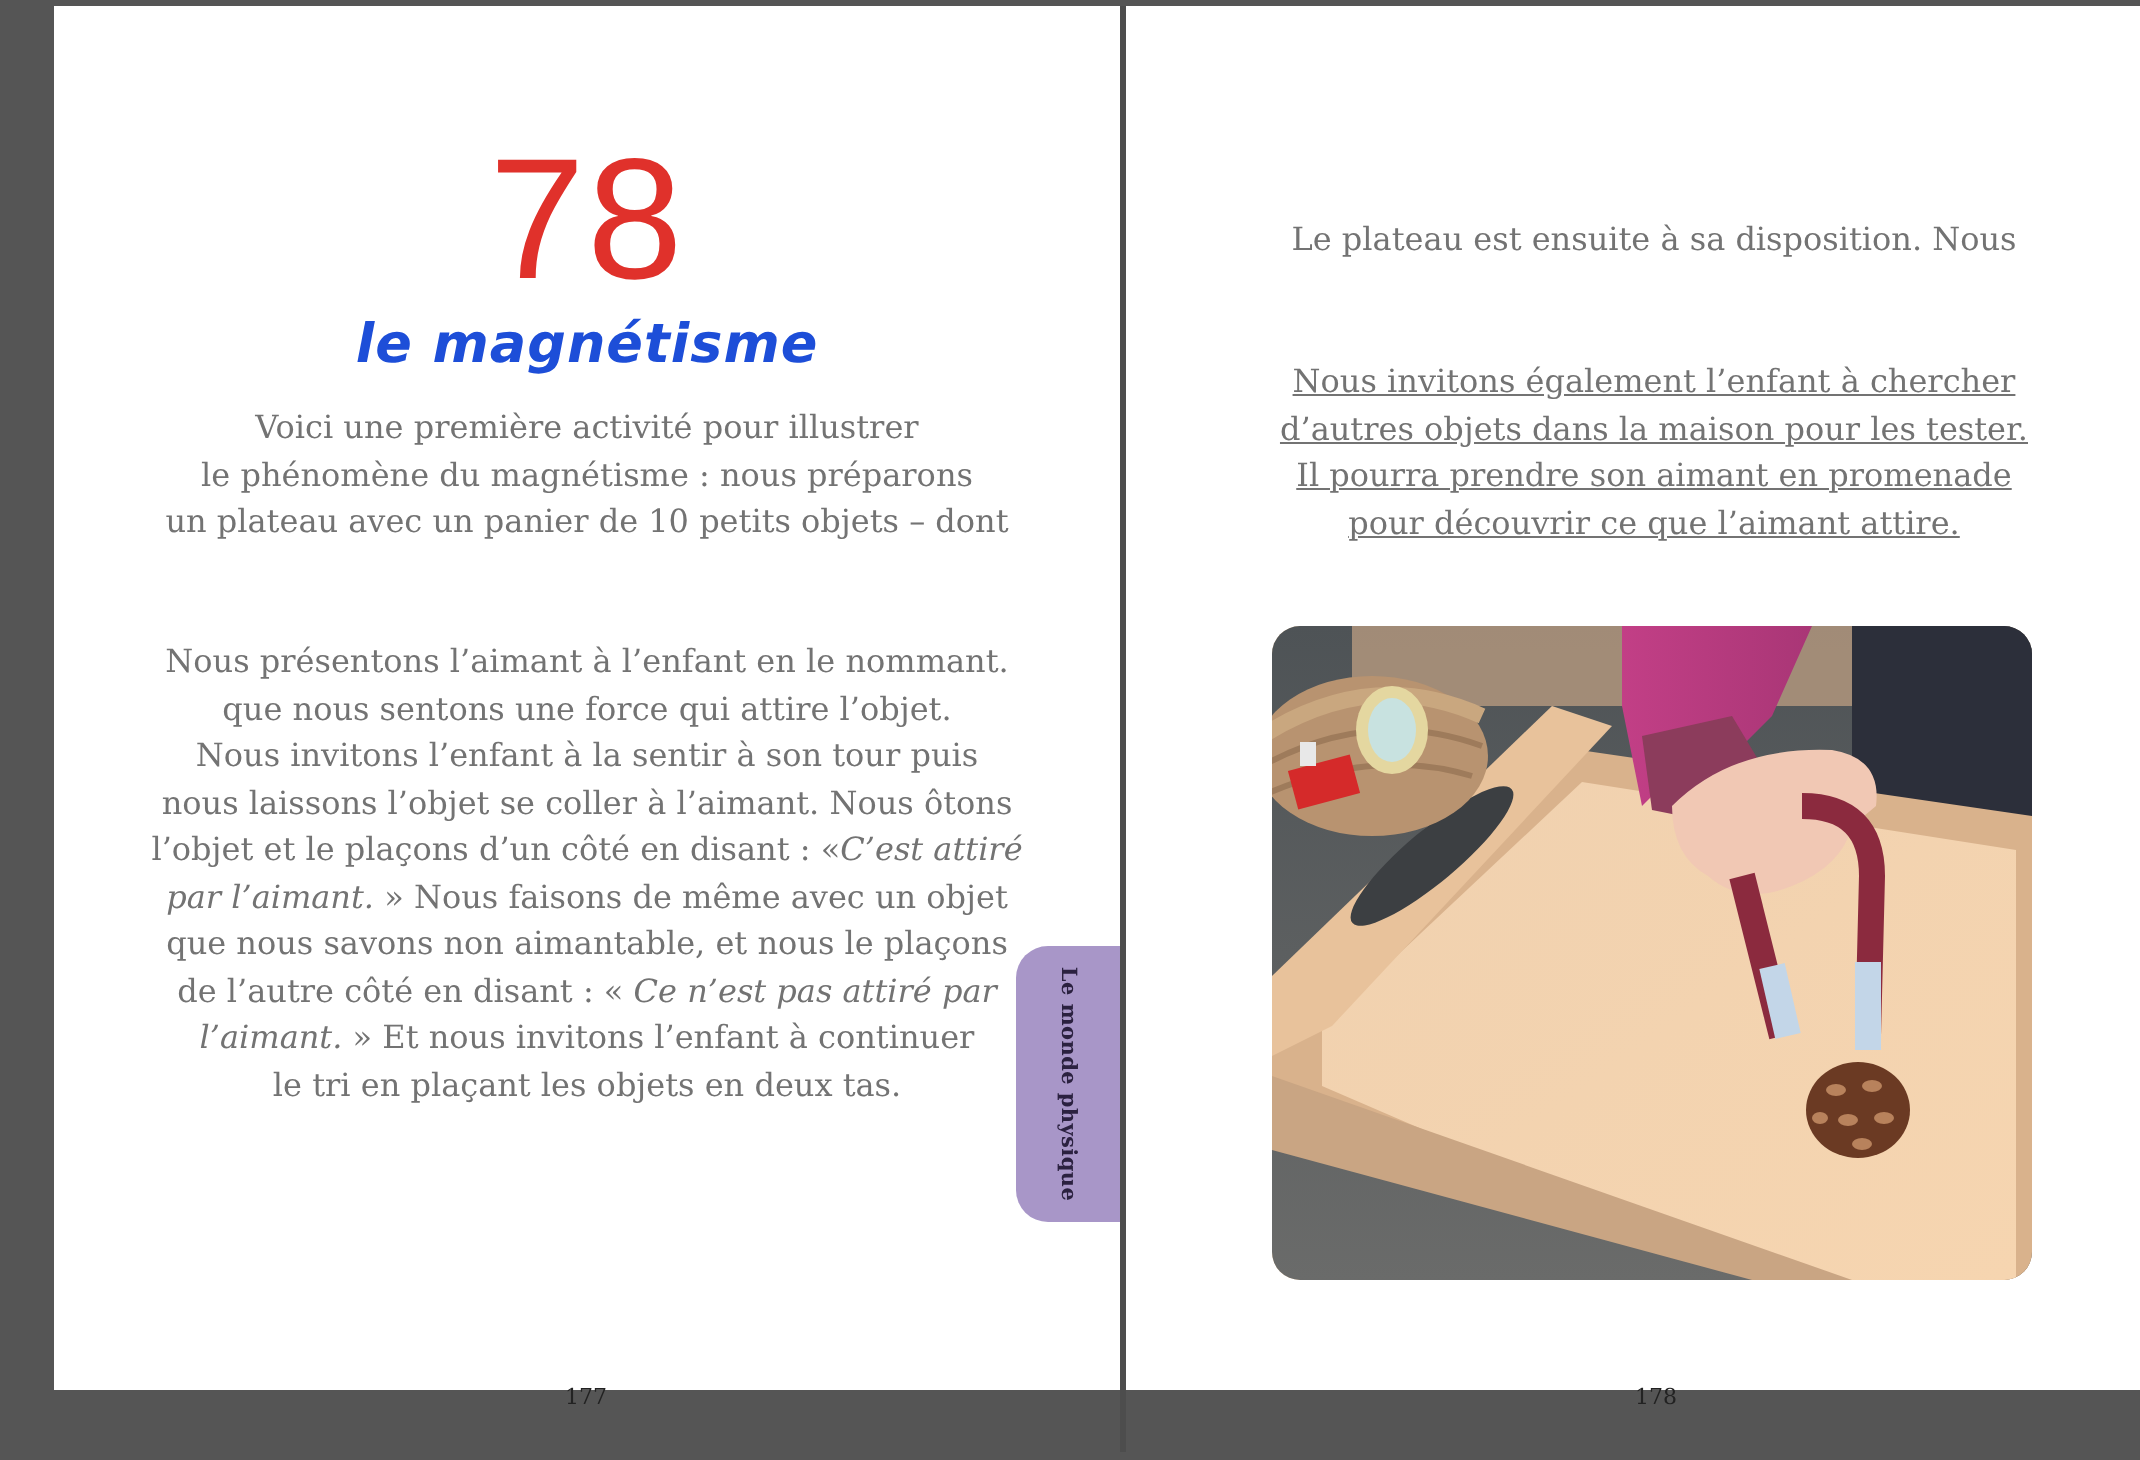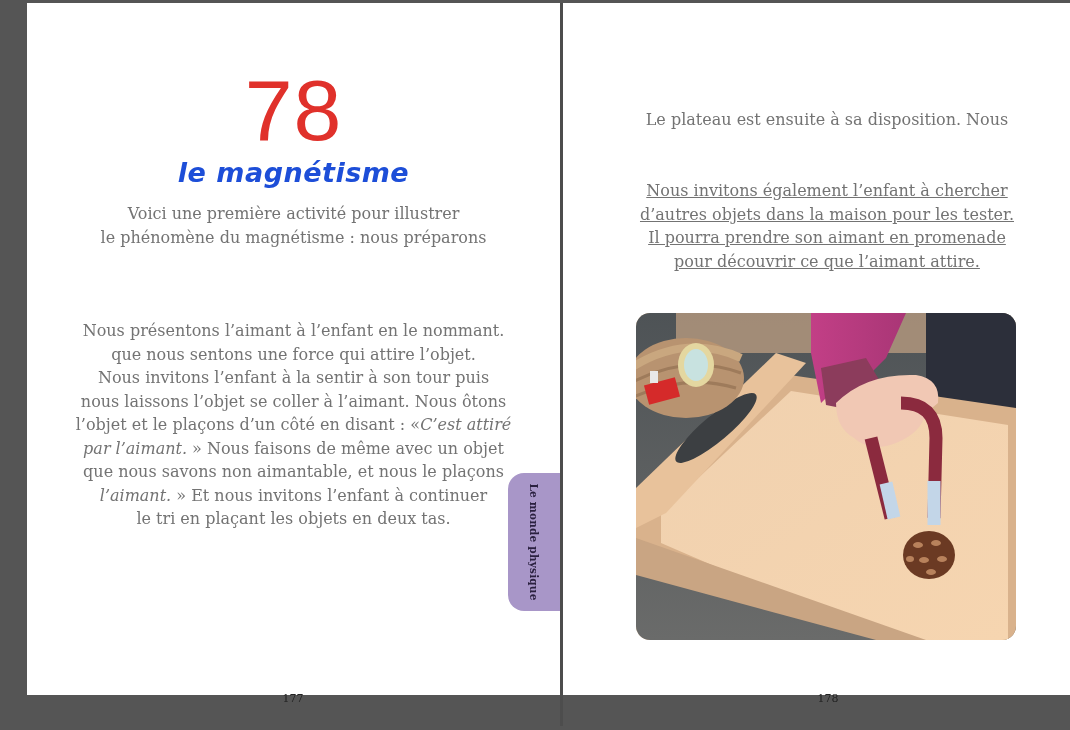--- a/index.html
+++ b/index.html
@@ -72,30 +72,32 @@
 
 <div class="frame">
 
   <div class="page page-left">
     <div class="activity-number">78</div>
     <div class="activity-title">le magnétisme</div>
 
     <div class="body-text left-p1">
       <span class="line">Voici une première activité pour illustrer</span>
       <span class="line">le phénomène du magnétisme : nous préparons</span>
+      <span class="line">un plateau avec un panier de 10 petits objets – dont</span>
     </div>
 
     <div class="body-text left-p2">
       <span class="line">Nous présentons l’aimant à l’enfant en le nommant.</span>
       <span class="line">que nous sentons une force qui attire l’objet.</span>
       <span class="line">Nous invitons l’enfant à la sentir à son tour puis</span>
       <span class="line">nous laissons l’objet se coller à l’aimant. Nous ôtons</span>
       <span class="line"><span>l’objet et le plaçons d’un côté en disant : «</span><em>C’est attiré</em></span>
       <span class="line"><em>par l’aimant.</em><span> » Nous faisons de même avec un objet</span></span>
       <span class="line">que nous savons non aimantable, et nous le plaçons</span>
+      <span class="line"><span>de l’autre côté en disant : « </span><em>Ce n’est pas attiré par</em></span>
       <span class="line"><em>l’aimant.</em><span> » Et nous invitons l’enfant à continuer</span></span>
       <span class="line">le tri en plaçant les objets en deux tas.</span>
     </div>
 
     <div class="section-tab">
       <span class="section-tab-label">Le monde physique</span>
     </div>
 
     <div class="page-number">177</div>
   </div>

